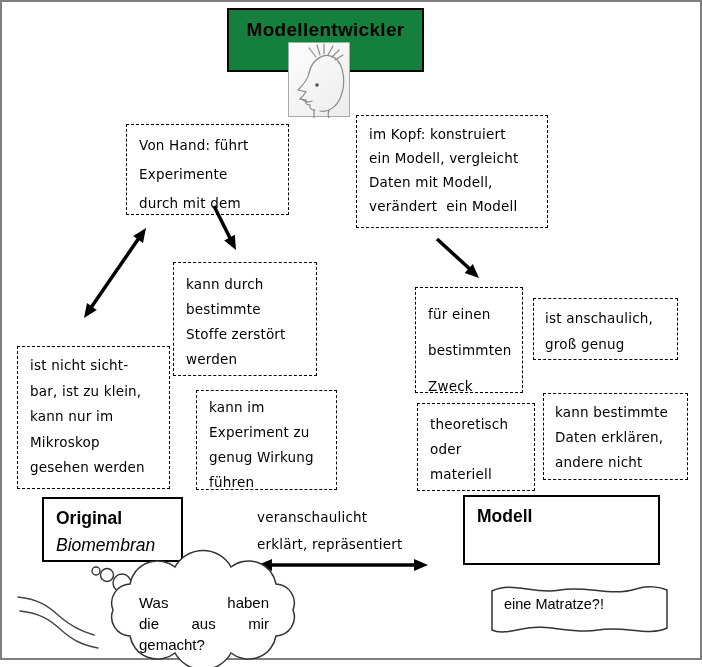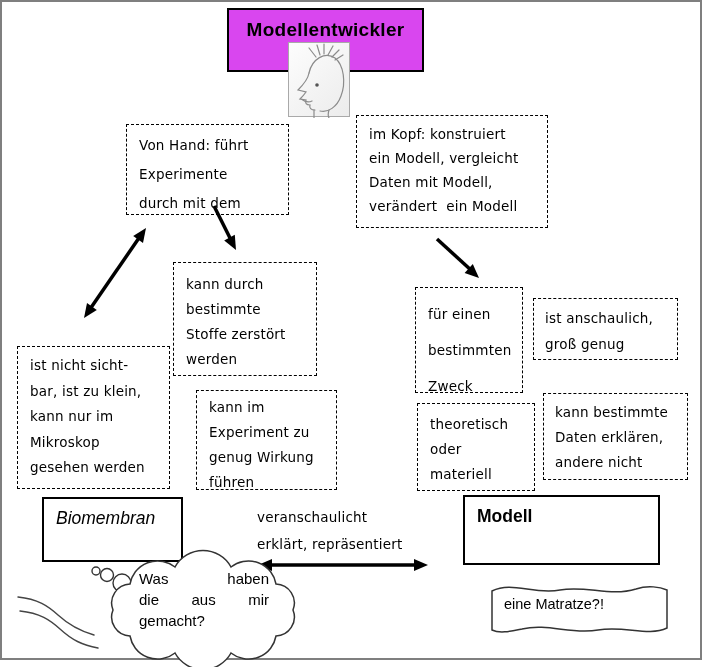--- a/index.html
+++ b/index.html
@@ -1,21 +1,21 @@
 <!DOCTYPE html>
 <html><head>
 <meta charset="utf-8">
 <style>
   html,body{margin:0;padding:0;background:#fff;}
   .page{position:relative;width:702px;height:667px;background:#fff;overflow:hidden;
         font-family:"Liberation Sans",sans-serif;color:#000;}
   .frame{position:absolute;left:0;top:0;width:698px;height:656px;border:2px solid #7f7f7f;pointer-events:none;}
   .abs{position:absolute;box-sizing:border-box;}
   .title-box{border:2px solid #000;text-align:center;padding-top:9px;
-             font-weight:bold;font-size:19px;letter-spacing:.3px;background:#d946ef;}
+             font-weight:bold;font-size:19px;letter-spacing:.3px;background:#15803d;}
   .face-box{border:1px solid #a9a9a9;background:linear-gradient(135deg,#fdfdfd 0%,#ececec 100%);}
   .note{border:1px dashed #000;background:#fff;white-space:pre-line;
         font-family:"DejaVu Sans",sans-serif;font-size:13.5px;letter-spacing:.2px;
         padding:6px 4px 0 12px;}
   .entity{border:2px solid #000;background:#fff;padding:6px 0 0 12px;}
   .entity .etitle{font-weight:bold;font-size:17.5px;line-height:27px;}
   .entity .esub{font-style:italic;font-size:17.5px;line-height:27px;}
   .relation-label{white-space:pre-line;font-family:"DejaVu Sans",sans-serif;
                   font-size:13.5px;line-height:27px;letter-spacing:.2px;}
   .cloud-text{white-space:pre-line;font-size:15px;line-height:21px;width:130px;
@@ -82,20 +82,21 @@
 
   <div class="abs note" style="left:417px;top:403px;width:118px;height:88px;line-height:25px;padding-top:8px;">theoretisch
 oder
 materiell</div>
 
   <div class="abs note" style="left:543px;top:393px;width:145px;height:87px;line-height:25px;padding-left:11px;">kann bestimmte
 Daten erklären,
 andere nicht</div>
 
   <div class="abs entity" style="left:42px;top:497px;width:141px;height:65px;">
+    <div class="etitle">Original</div>
     <div class="esub">Biomembran</div>
   </div>
 
   <div class="abs entity" style="left:463px;top:495px;width:197px;height:70px;">
     <div class="etitle">Modell</div>
   </div>
 
   <div class="abs relation-label" style="left:257px;top:504px;width:180px;">veranschaulicht
 erklärt, repräsentiert</div>
 
@@ -132,19 +133,19 @@
       <circle cx="96" cy="571" r="4"></circle>
       <circle cx="107" cy="575" r="6.5"></circle>
       <circle cx="122" cy="583" r="9"></circle>
     </g>
 
     <path fill="#fff" stroke="#333" stroke-width="1.5" d="M113,610 A19,19 0 0 1 130,584 A28,28 0 0 1 175,567 A32,32 0 0 1 231,567 A28,28 0 0 1 276,584 A19,19 0 0 1 293,610 A19,19 0 0 1 276,636 A28,28 0 0 1 231,653 A32,32 0 0 1 175,653 A28,28 0 0 1 130,636 A19,19 0 0 1 113,610 Z"></path>
 
     <path fill="#fff" stroke="#333" stroke-width="1.5" d="M492,591 C512,581 534,595 560,590 C586,585 610,597 636,589 C648,585 660,587 667,590 L667,628 C648,637 624,625 598,630 C572,635 548,623 522,629 C512,631 500,634 492,630 Z"></path>
   </svg>
 
-  <div class="abs cloud-text" style="left:139px;top:568px;">Was haben
+  <div class="abs cloud-text" style="left:139px;top:592px;">Was haben
 die aus mir
 gemacht?</div>
 
   <div class="abs banner-text" style="left:504px;top:596px;">eine Matratze?!</div>
 
 </div>
 
 </body></html>

